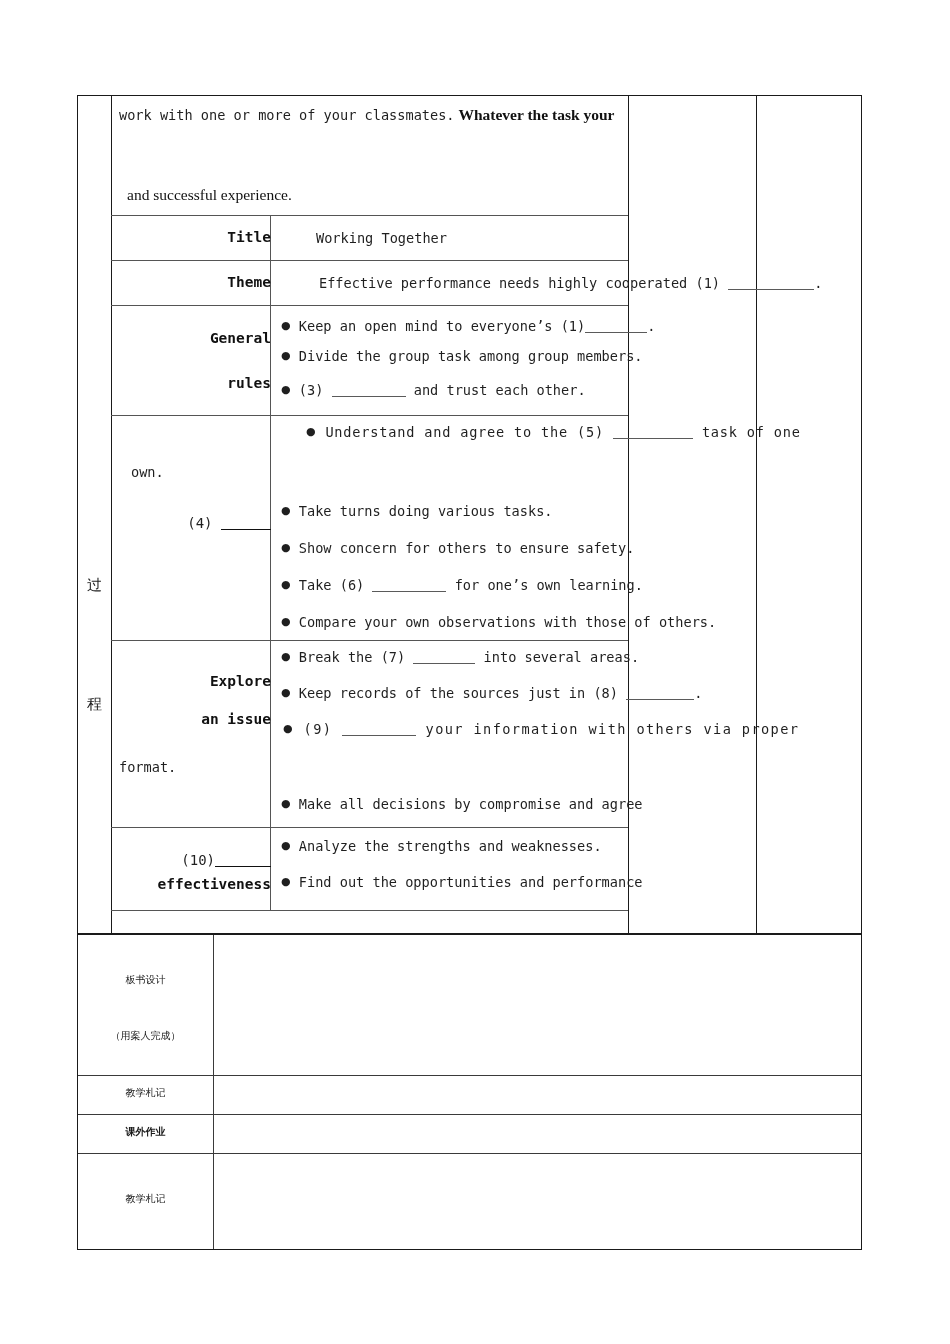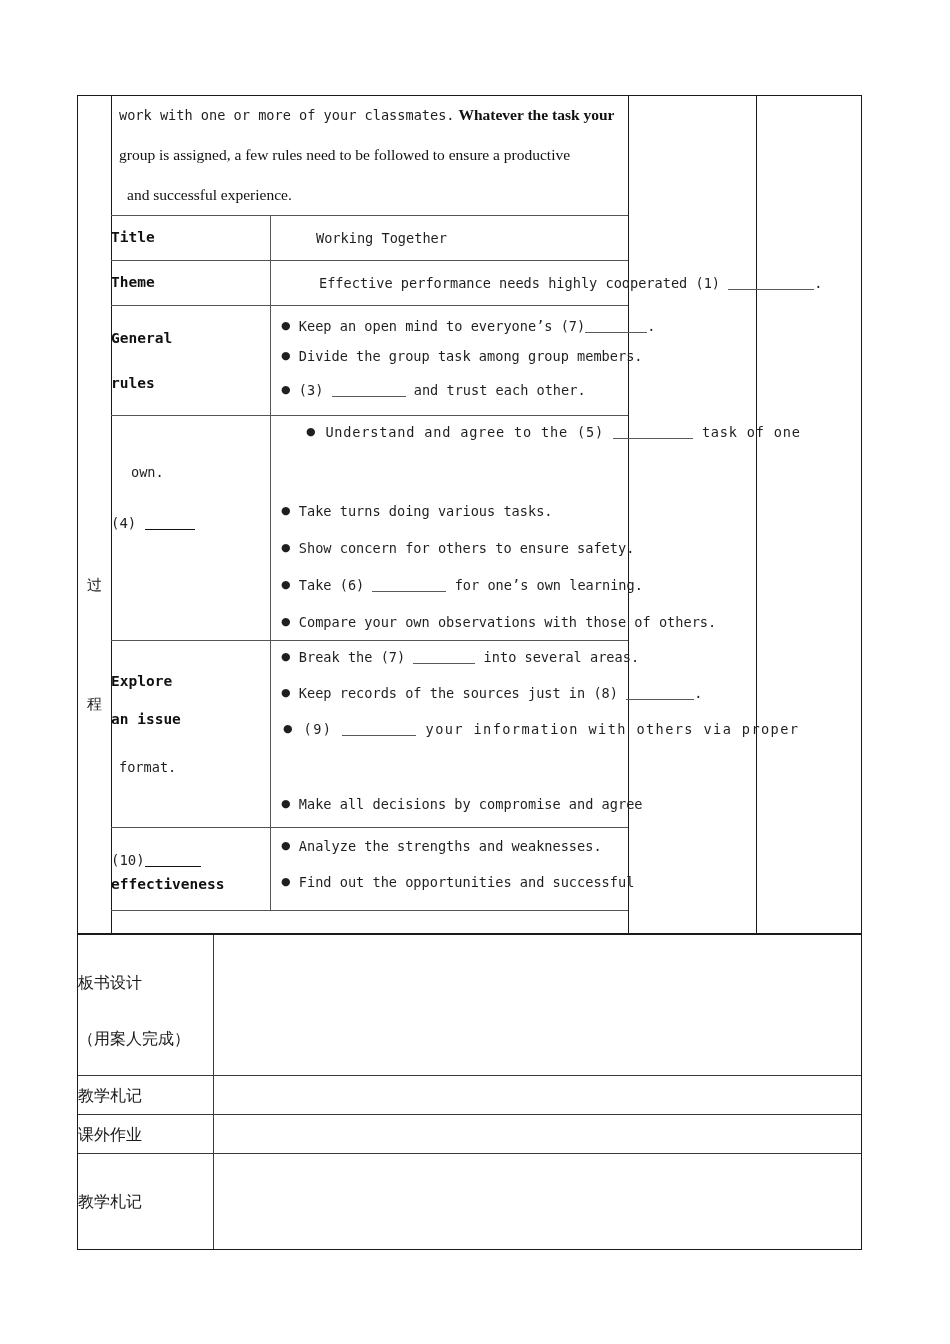--- a/index.html
+++ b/index.html
@@ -100,21 +100,21 @@
     font-family: "DejaVu Sans Mono", "Liberation Mono", monospace;
     font-weight: bold;
     font-size: 14.5px;
     color: #111111;
     text-align: center;
     white-space: nowrap;
   }
   .label-line {
     position: absolute;
     width: 160px;
-    text-align: left;
+    text-align: right;
   }
 
   
   .mono {
     font-family: "DejaVu Sans Mono", "Liberation Mono", monospace;
     font-size: 13.6px;
     color: #1f1f1f;
     white-space: nowrap;
   }
   .serif {
@@ -169,23 +169,23 @@
     position: absolute;
     left: 0; right: 0;
     box-sizing: border-box;
     border-bottom: 1.3px solid #3a3a3a;
   }
   .nrow.last { border-bottom: none; }
   .nlabel {
     position: absolute;
     left: 0;
     width: 135px;
-    text-align: left;
+    text-align: center;
     font-family: "DejaVu Sans", "Liberation Sans", sans-serif;
-    font-size: 16px;
+    font-size: 10px;
     color: #1a1a1a;
     white-space: nowrap;
   }
 </style>
 </head>
 <body>
 
 <div id="page">
 
   <div class="outer-table">
@@ -197,21 +197,20 @@
     <div class="spine">
       <div class="ch a">过</div>
       <div class="ch b">程</div>
     </div>
 
     <div class="inner">
 
       <div class="row" style="height:120px">
         <div class="full">
           <span class="tline serif" style="left:8px; top:10px;"><span class="mono" style="font-size:13.6px">work with one or more of your classmates.</span> <b>Whatever the task your</b></span>
-          <span class="tline serif" style="left:8px; top:50px;">group is assigned, a few rules need to be followed to ensure a productive</span>
           <span class="tline serif" style="left:8px; top:90px;margin-left:8px;">and successful experience.</span>
         </div>
       </div>
 
       <div class="row" style="height:45px">
         <div class="cell-l">
           <div class="label label-line" style="top:13px">Title</div>
         </div>
         <div class="cell-r">
           <span class="tline mono" style="left:45px; top:14px;">Working Together</span>
@@ -226,21 +225,21 @@
           <span class="tline mono" style="left:48px; top:14px;"><span>Effective performance needs highly cooperated (1)</span> <span class="blank w86"></span><span>.</span></span>
         </div>
       </div>
 
       <div class="row" style="height:110px">
         <div class="cell-l">
           <div class="label label-line" style="top:24px">General</div>
           <div class="label label-line" style="top:69px; padding-right:18px;">rules</div>
         </div>
         <div class="cell-r">
-          <span class="tline mono" style="left:10px; top:12px;"><span class="bullet">●</span> <span>Keep an open mind to everyone’s (7)</span><span class="blank w62"></span><span>.</span></span>
+          <span class="tline mono" style="left:10px; top:12px;"><span class="bullet">●</span> <span>Keep an open mind to everyone’s (1)</span><span class="blank w62"></span><span>.</span></span>
 
           <span class="tline mono" style="left:10px; top:42px;"><span class="bullet">●</span> <span>Divide the group task among group members.</span></span>
 
           <span class="tline mono" style="left:10px; top:76px;"><span class="bullet">●</span> <span>(3)</span> <span class="blank w74"></span> <span>and trust each other.</span></span>
         </div>
       </div>
 
       <div class="row" style="height:225px">
         <div class="cell-l">
           <div class="label-line mono" style="top:99px; font-size:14px;"><span>(4)</span> <span class="blank w50 dark"></span></div>
@@ -278,21 +277,21 @@
         </div>
       </div>
 
       <div class="row" style="height:83px">
         <div class="cell-l">
           <div class="label-line mono" style="top:24px; font-size:14px;"><span>(10)</span><span class="blank w56 dark"></span></div>
           <div class="label label-line" style="top:48px">effectiveness</div>
         </div>
         <div class="cell-r">
           <span class="tline mono" style="left:10px; top:10px;"><span class="bullet">●</span> <span>Analyze the strengths and weaknesses.</span></span>
-          <span class="tline mono" style="left:10px; top:46px;"><span class="bullet">●</span> <span>Find out the opportunities and successful</span></span>
+          <span class="tline mono" style="left:10px; top:46px;"><span class="bullet">●</span> <span>Find out the opportunities and performance</span></span>
         </div>
       </div>
 
       <div class="row noline" style="height:22px">
         <div class="full"></div>
       </div>
 
     </div>
   </div>
 
@@ -304,21 +303,21 @@
       <div class="nlabel" style="top:94px;">（用案人完成）</div>
       <div style="position:absolute; left:136px; right:0; top:0; bottom:0;"></div>
     </div>
 
     <div class="nrow" style="top:141px; height:39px;">
       <div class="nlabel" style="top:10px;">教学札记</div>
       <div style="position:absolute; left:136px; right:0; top:0; bottom:0;"></div>
     </div>
 
     <div class="nrow" style="top:180px; height:39px;">
-      <div class="nlabel" style="top:10px;">课外作业</div>
+      <div class="nlabel" style="top:10px;font-weight:bold;">课外作业</div>
       <div style="position:absolute; left:136px; right:0; top:0; bottom:0;"></div>
     </div>
 
     <div class="nrow last" style="top:219px; height:94px;">
       <div class="nlabel" style="top:38px;">教学札记</div>
       <div style="position:absolute; left:136px; right:0; top:0; bottom:0;"></div>
     </div>
   </div>
 
 </div>

